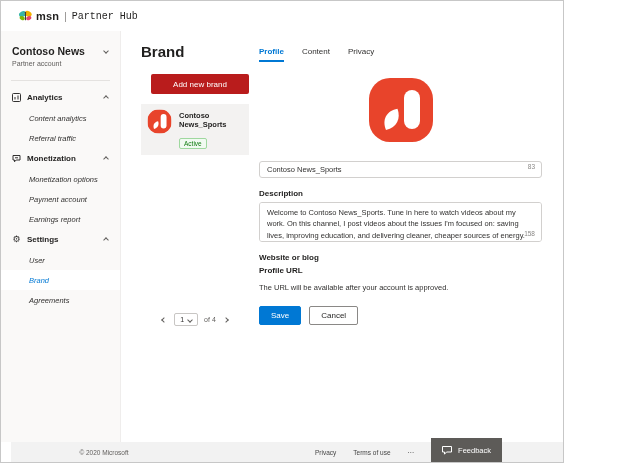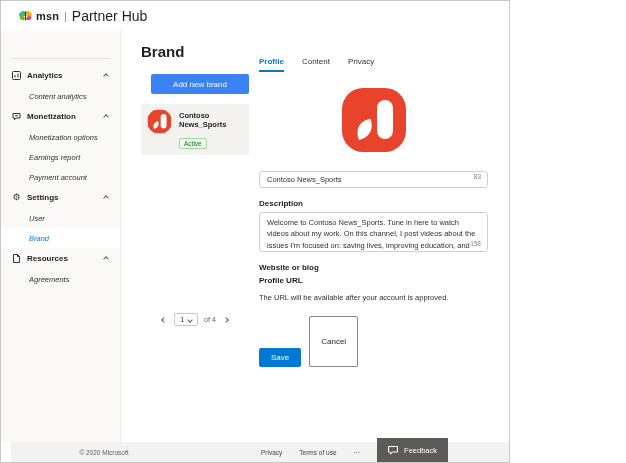--- a/index.html
+++ b/index.html
@@ -1,25 +1,25 @@
 <!DOCTYPE html>
 <html><head>
 <meta charset="utf-8">
 <style>
   * { margin:0; padding:0; box-sizing:border-box; }
   html,body { background:#fff; }
   body { font-family:"Liberation Sans", sans-serif; -webkit-font-smoothing:antialiased; }
-  .screen { position:relative; width:510px; height:463px; border:1px solid #c7c7c7; background:#fff; overflow:hidden; }
+  .screen { position:relative; width:564px; height:463px; border:1px solid #c7c7c7; background:#fff; overflow:hidden; }
 
   
   .header { height:30px; display:flex; align-items:center; padding-left:17px; background:#fff; }
   .butterfly { width:15px; height:12px; margin-right:3px; }
   .logo-text { font-size:11px; font-weight:bold; color:#201f1e; letter-spacing:.2px; }
   .header-sep { color:#8a8886; font-size:10px; margin:0 5px; }
-  .product { font-size:14px; color:#201f1e; }
+  .product { font-size:10px; color:#201f1e;font-family:Liberation Mono, monospace; }
 
   
   .bodyrow { display:flex; height:411px; }
   .sidebar { width:120px; background:#faf9f8; border-right:1px solid #efedec; padding-top:14px; }
   .account { padding:0 11px; position:relative; }
   .account-name { font-size:10.5px; font-weight:bold; color:#201f1e; }
   .account-type { font-size:7px; color:#605e5c; margin-top:3px; }
   .account-chev { position:absolute; right:12px; top:4px; }
   .chev { display:inline-block; width:4px; height:4px; border-right:1px solid #605e5c; border-bottom:1px solid #605e5c; }
   .chev.down { transform:rotate(45deg); }
@@ -31,47 +31,47 @@
   .nav-icon { width:9px; height:9px; margin-right:6px; flex-shrink:0; display:inline-flex; align-items:center; justify-content:center; font-size:9px; color:#323130; line-height:1; }
   .nav-label { font-size:8px; font-weight:bold; color:#201f1e; }
   .nav-chev { position:absolute; right:12px; }
   .nav-sub { display:block; padding:5.5px 10px 5.5px 28px; font-size:7.5px; color:#323130; cursor:pointer;font-style:italic; }
   .nav-sub.active { background:#fff; color:#0078d4; }
 
   
   .main { flex:1; display:flex; background:#fff; }
   .brand-col { width:128px; padding:12px 0 0 20px; }
   .brand-title { font-size:15px; font-weight:bold; color:#201f1e; }
-  .add-btn { display:block; margin:14px 0 10px 10px; width:98px; height:20px; background:#3b82f6; color:#fff; font-size:8px; border:none; border-radius:2px; font-family:inherit; cursor:pointer; }
+  .add-btn { display:block; margin:14px 0 10px 10px; width:98px; height:20px; background:#b91c1c; color:#fff; font-size:8px; border:none; border-radius:2px; font-family:inherit; cursor:pointer; }
   .brand-item { display:flex; gap:7px; padding:5px 6px; width:108px; align-items:flex-start; cursor:pointer; }
   .brand-item.selected { background:#f3f2f1; }
   .avatar { width:25px; height:25px; border-radius:50%; flex-shrink:0; }
   .brand-item-name { font-size:7.5px; font-weight:bold; color:#201f1e; margin-bottom:3px; margin-top:2px; }
   .badge { display:inline-block; font-size:6.5px; color:#0f7b0f; border:1px solid #9fd89f; background:#f1faf1; border-radius:2px; padding:1px 4px; }
   .pagination { margin-top:158px; width:108px; display:flex; align-items:center; justify-content:center; gap:6px; font-size:7px; color:#605e5c; }
   .page-select { border:1px solid #c8c6c4; border-radius:2px; padding:2px 5px; display:flex; gap:4px; align-items:center; background:#fff; color:#323130; cursor:pointer; }
   .pag-chev { cursor:pointer; padding:2px; }
 
   
   .form-col { flex:1; padding:0 21px 0 10px; }
-  .tabs { display:flex; gap:18px; margin-top:26px; }
+  .tabs { display:flex; gap:18px; margin-top:16px; }
   .tab { font-size:8px; color:#323130; padding-bottom:4px; cursor:pointer; }
   .tab.active { color:#0078d4; font-weight:bold; border-bottom:2px solid #0078d4; }
   .big-logo { display:block; margin:16px auto 16px auto; }
   .field-label { font-size:8px; font-weight:bold; color:#201f1e; margin-bottom:4px; }
   .req { color:#d13438; margin-left:1px; font-weight:bold; }
   .input-wrap { position:relative; margin-bottom:11px; }
   input.text { width:100%; height:17px; border:1px solid #d2d0ce; border-radius:3px; font-size:7.5px; padding:0 7px; color:#323130; font-family:inherit; background:#fff; }
   textarea.text { display:block; width:100%; height:40px; border:1px solid #d2d0ce; border-radius:3px; font-size:7.5px; padding:4px 7px 10px 7px; color:#323130; resize:none; font-family:inherit; line-height:1.5; background:#fff; }
   .counter { position:absolute; right:7px; font-size:6.5px; color:#8a8886; pointer-events:none; }
   .counter.mid { top:5px; }
   .counter.bottom { bottom:5px; }
   .help-text { font-size:7.5px; color:#323130; margin-top:5px; }
   .actions { margin-top:14px; display:flex; gap:8px; }
-  .btn-primary { background:#0078d4; color:#fff; border:1px solid #0078d4; border-radius:2px; font-size:8px; padding:4px 11px; font-family:inherit; cursor:pointer;margin-top:32px; }
+  .btn-primary { background:#0078d4; color:#fff; border:1px solid #0078d4; border-radius:2px; font-size:8px; padding:4px 11px; font-family:inherit; cursor:pointer; }
   .btn-secondary { background:#fff; color:#201f1e; border:1px solid #8a8886; border-radius:2px; font-size:8px; padding:4px 11px; font-family:inherit; cursor:pointer; }
 
   
   .footer { position:absolute; left:10px; right:0; bottom:0; height:20px; background:#f2f2f2; display:flex; align-items:center; font-size:6.5px; color:#605e5c; }
   .copyright { width:186px; text-align:center; }
   .footer-links { margin-left:auto; display:flex; align-items:center; gap:17px; }
   .footer-link { cursor:pointer; color:#444; }
   .feedback-btn { height:24px; background:#5d5b58; color:#fff; border:none; display:flex; align-items:center; gap:6px; font-size:7.5px; padding:0 11px; margin-left:17px; margin-right:61px; align-self:flex-end; font-family:inherit; cursor:pointer; }
 </style>
 </head>
@@ -88,67 +88,63 @@
       <rect x="11.1" y="3" width="1.8" height="14" rx="0.9" fill="#3a3a3a"></rect>
     </svg>
     <span class="logo-text">msn</span>
     <span class="header-sep">|</span>
     <span class="product">Partner Hub</span>
   </div>
 
   <div class="bodyrow">
 
     <div class="sidebar">
+      <div class="account">
+        <div class="account-name">Contoso News</div>
+        <div class="account-type">Partner account</div>
+        <span class="chev down account-chev"></span>
+      </div>
       <div class="sidebar-divider"></div>
 
       <div class="nav-header">
         <span class="nav-icon">
           <svg width="9" height="9" viewBox="0 0 9 9">
               <rect x="0.5" y="0.5" width="8" height="8" rx="1" fill="none" stroke="#323130"></rect>
               <line x1="3" y1="6.5" x2="3" y2="4" stroke="#323130"></line>
               <line x1="6" y1="6.5" x2="6" y2="2.5" stroke="#323130"></line>
             </svg>
         </span>
         <span class="nav-label">Analytics</span>
         <span class="chev up nav-chev"></span>
       </div>
       <span class="nav-sub">Content analytics</span>
+      <span class="nav-sub">Referral traffic</span>
 
       <div class="nav-header">
         <span class="nav-icon">
           <svg width="9" height="9" viewBox="0 0 9 9">
               <path d="M1 1.5h7v4.5H4.2L2.5 7.8V6H1z" fill="none" stroke="#323130"></path>
               <line x1="3" y1="3.8" x2="6" y2="3.8" stroke="#323130"></line>
             </svg>
         </span>
         <span class="nav-label">Monetization</span>
         <span class="chev up nav-chev"></span>
       </div>
       <span class="nav-sub">Monetization options</span>
+      <span class="nav-sub">Payment account</span>
       <span class="nav-sub">Earnings report</span>
-      <span class="nav-sub">Payment account</span>
 
       <div class="nav-header">
         <span class="nav-icon">⚙</span>
         <span class="nav-label">Settings</span>
         <span class="chev up nav-chev"></span>
       </div>
       <span class="nav-sub">User</span>
       <span class="nav-sub active">Brand</span>
 
-      <div class="nav-header">
-        <span class="nav-icon">
-          <svg width="9" height="9" viewBox="0 0 9 9">
-              <path d="M1.5 0.5h4l2 2v6h-6z" fill="none" stroke="#323130"></path>
-              <path d="M5.5 0.5v2h2" fill="none" stroke="#323130"></path>
-            </svg>
-        </span>
-        <span class="nav-label">Resources</span>
-        <span class="chev up nav-chev"></span>
-      </div>
       <span class="nav-sub">Agreements</span>
     </div>
 
     <div class="main">
 
       <div class="brand-col">
         <div class="brand-title">Brand</div>
         <button class="add-btn">Add new brand</button>
 
         <div class="brand-item selected">

